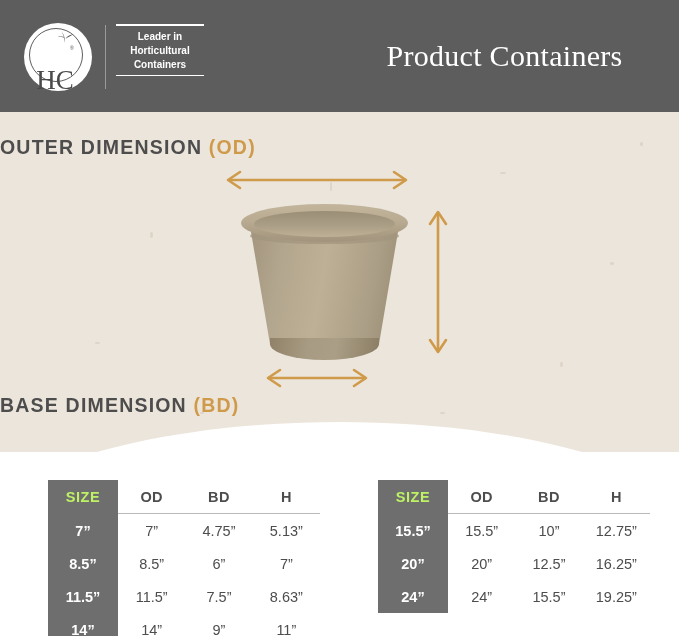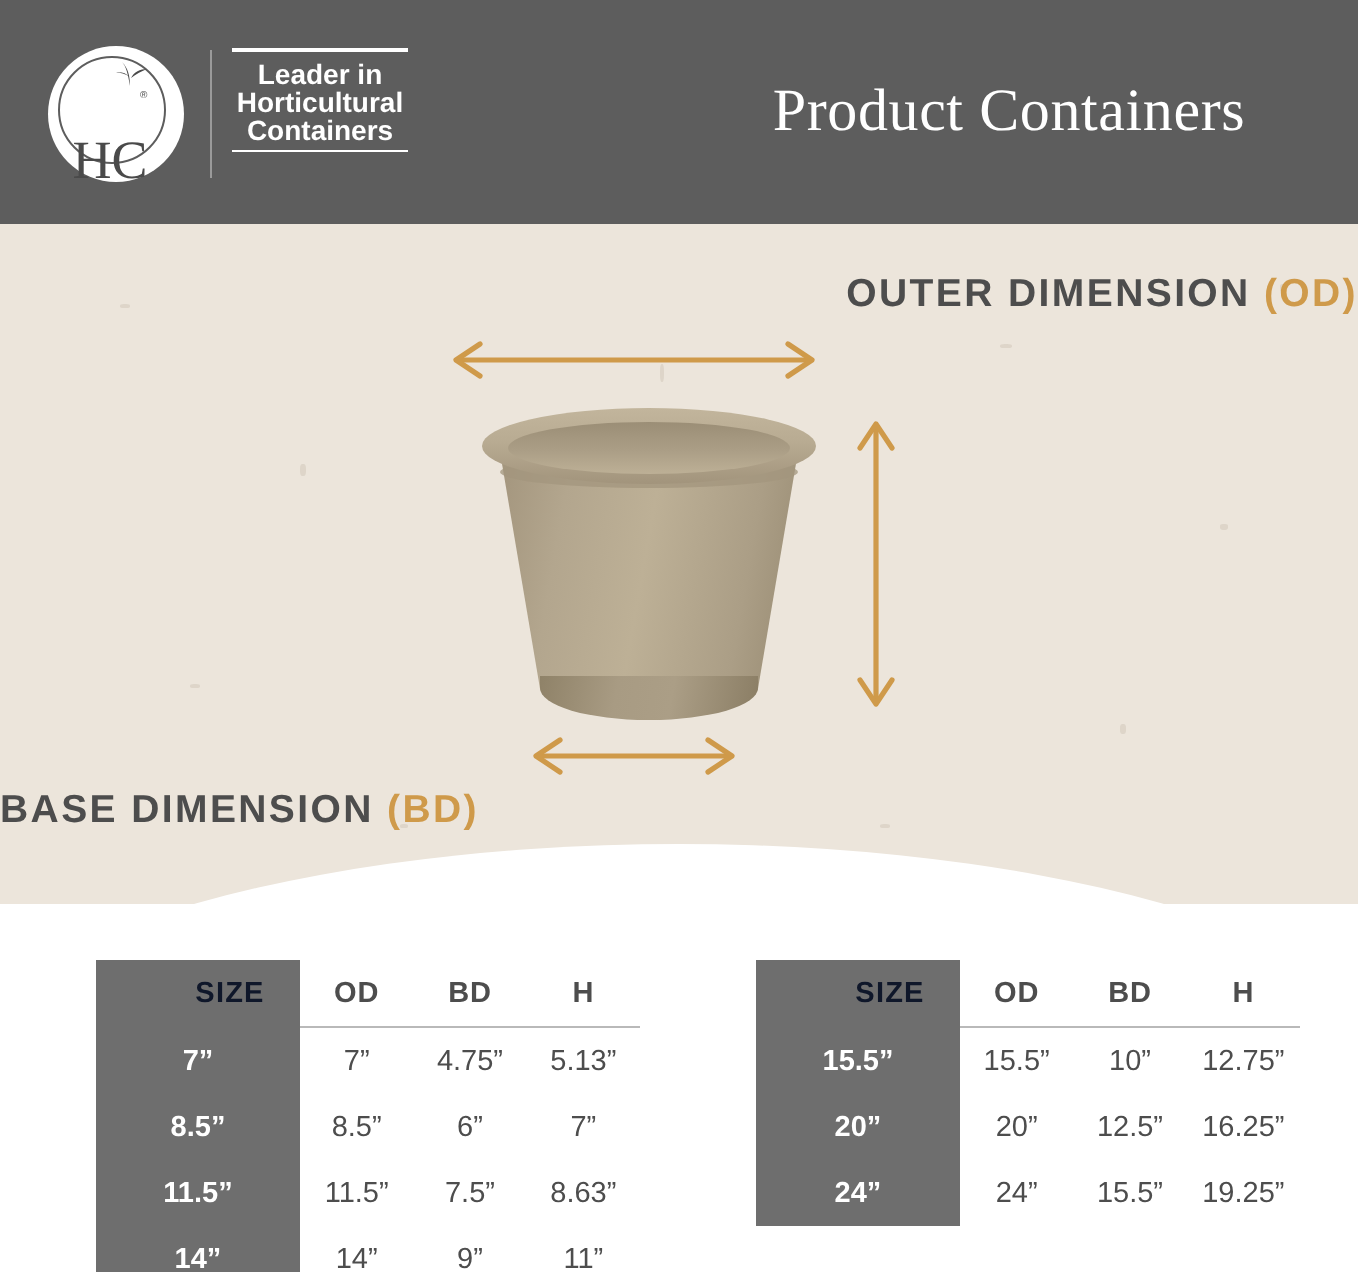--- a/index.html
+++ b/index.html
@@ -36,21 +36,21 @@
   .logo-leaf{position:absolute;left:33px;top:9px;}
 
   .logo-divider{
     position:absolute;left:84px;top:4px;width:1px;height:64px;background:#9a9a9a;
   }
   .logo-tag{position:absolute;left:95px;top:3px;width:92px;}
   .logo-rule{height:1.5px;background:#ffffff;width:88px;}
   .logo-tag-text{
     color:#ffffff;text-align:center;width:88px;
     font-family:"Liberation Sans", sans-serif;
-    font-size:14px;line-height:14px;font-weight:700;
+    font-size:10px;line-height:14px;font-weight:700;
     padding:4px 0 3px 0;
   }
   .header-title{
     position:absolute;left:330px;top:0;width:349px;height:112px;
     display:flex;align-items:center;justify-content:center;
     color:#ffffff;
     font-family:"Liberation Serif", serif;
     font-size:30px;font-weight:400;letter-spacing:0.3px;
   }
 
@@ -61,21 +61,21 @@
     overflow:hidden;
   }
   .beige-curve{
     position:absolute;left:-40px;bottom:-100px;width:759px;height:130px;
     background:#ffffff;border-radius:50% 50% 0 0 / 100% 100% 0 0;
   }
   .speck{position:absolute;background:#cfc6b7;border-radius:40%;opacity:.5;}
 
   
   .label-od{
-    position:absolute;left:0;top:136px;width:679px;text-align:right;
+    position:absolute;left:0;top:136px;width:679px;text-align:left;
     font-size:19.5px;font-weight:700;letter-spacing:1.2px;color:#4d4d4d;
   }
   .label-bd{
     position:absolute;left:0;top:394px;width:679px;text-align:left;
     font-size:19.5px;font-weight:700;letter-spacing:1.2px;color:#4d4d4d;
   }
   .gold{color:#cf9a4a;}
   .label-h{
     position:absolute;left:463px;top:272px;
     font-size:19.5px;font-weight:700;letter-spacing:1.2px;color:#4d4d4d;
@@ -119,21 +119,21 @@
   table{border-collapse:collapse;width:272px;table-layout:fixed;}
   th,td{
     height:33px;padding:0;text-align:center;vertical-align:middle;
     font-size:14.5px;color:#4d4d4d;font-weight:400;
   }
   thead th{
     font-size:14.5px;font-weight:700;letter-spacing:0.4px;
   }
   .size-col{width:70px;}
   thead .size-col{
-    background:#6e6e6e;color:#0f172a;font-weight:700;letter-spacing:0.6px;padding-left:32px;
+    background:#6e6e6e;color:#bef264;font-weight:700;letter-spacing:0.6px;
   }
   tbody .size-col{
     background:#6e6e6e;color:#ffffff;font-weight:700;
   }
   .head-rule td{
     height:1px;padding:0;
   }
   .rule-line{
     height:1px;background:#b9b9b9;width:100%;
   }

